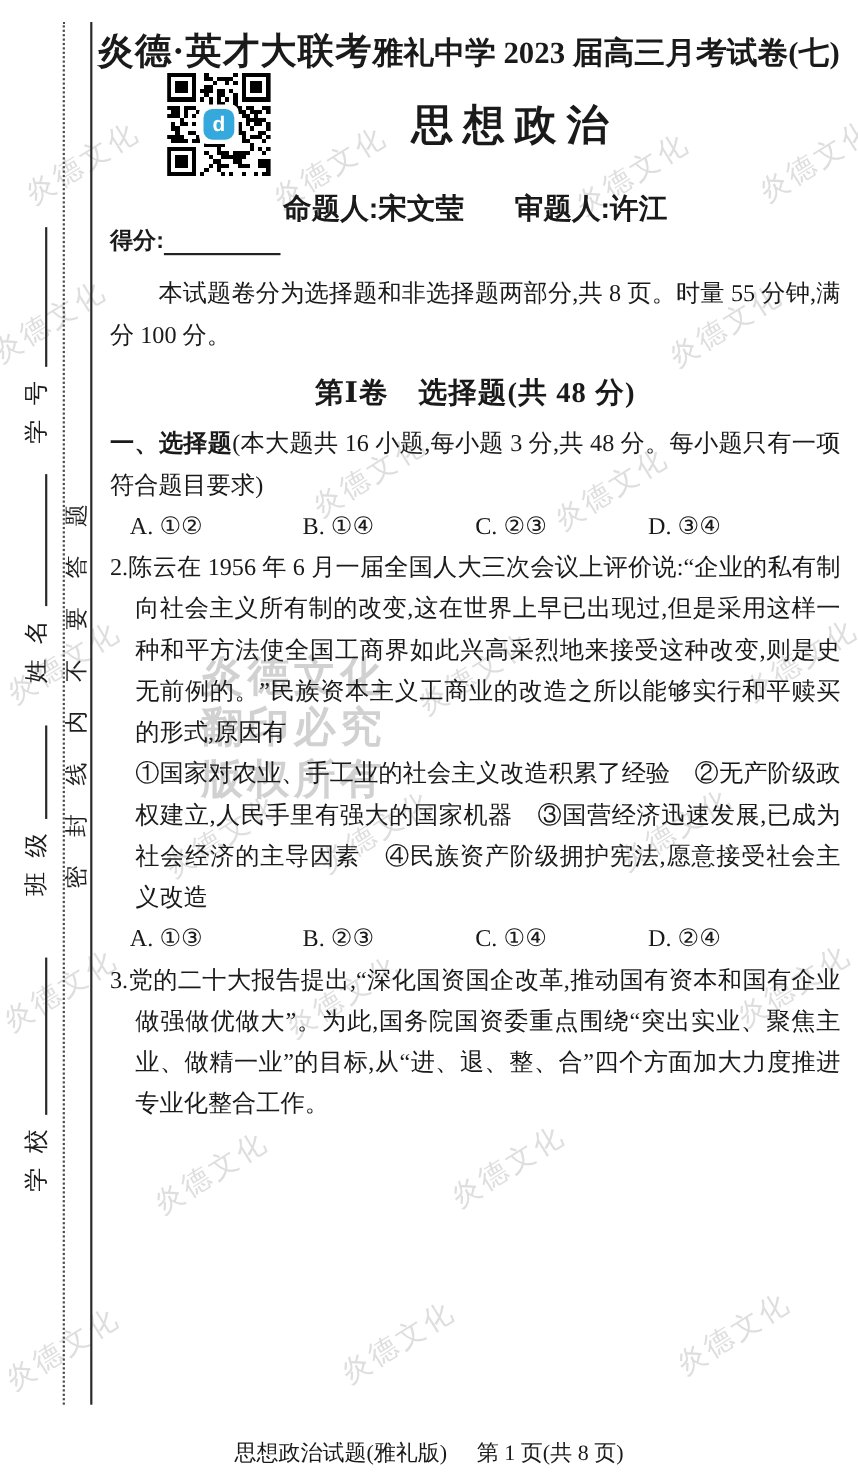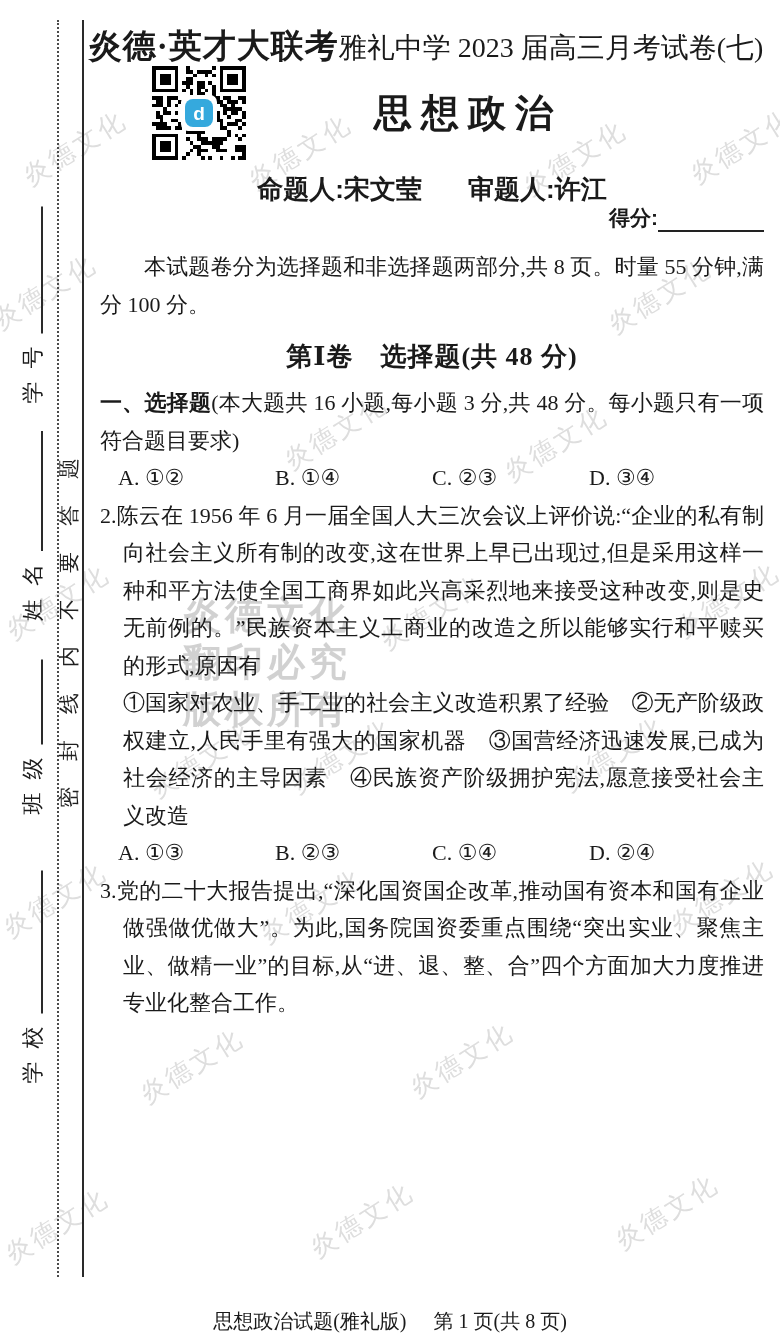--- a/index.html
+++ b/index.html
@@ -39,21 +39,21 @@
     transform:translate(-50%,-50%) rotate(-90deg);
     font-size:21px; letter-spacing:26px; color:#1f1f1f;
   }
 
   
   #main-title {
     position:absolute; left:88px; top:24px; width:676px; z-index:2;
     text-align:center; white-space:nowrap;
   }
   #series-title { font-size:33px; font-weight:900; letter-spacing:1px; }
-  #exam-title   { font-size:28px; font-weight:400; }
+  #exam-title   { font-size:28px; font-weight:700; }
   #qr-code { position:absolute; left:152px; top:66px; width:94px; height:94px; z-index:2; background:#fff; }
   #qr-code svg { display:block; }
   #qr-logo {
     position:absolute; left:50%; top:50%; transform:translate(-50%,-50%);
     width:36px; height:36px; background:#fff; border-radius:7px;
     display:flex; align-items:center; justify-content:center;
   }
   #qr-logo .logo-inner {
     width:28px; height:28px; background:#35a9dd; border-radius:8px;
     display:flex; align-items:center; justify-content:center;
@@ -62,21 +62,21 @@
   }
   #subject-title {
     position:absolute; left:100px; top:88px; width:664px; z-index:2;
     text-align:center; transform:translateX(36px);
     font-size:38px; letter-spacing:9px;
   }
   #setter-row {
     position:absolute; left:100px; top:172px; width:664px; z-index:2;
     display:flex; justify-content:center; gap:46px; font-size:26px;
   }
-  #score-row { position:absolute; left:100px; top:204px; width:664px; text-align:right; z-index:2; font-size:21px; }
+  #score-row { position:absolute; left:100px; top:204px; width:664px; z-index:2; font-size:21px; }
   #score-line { display:inline-block; width:106px; height:22px; border-bottom:2px solid #222; vertical-align:bottom; }
 
   
   #content {
     position:absolute; left:100px; top:248px; width:664px; height:1062px; z-index:1;
     font-size:22px; line-height:37.5px; text-align:justify; overflow:hidden;
   }
   #intro { text-indent:2em; }
   #section-title { margin-top:14px; text-align:center; font-size:26px; font-weight:bold; line-height:40px; letter-spacing:1px; }
   #directions { margin-top:7px; }

